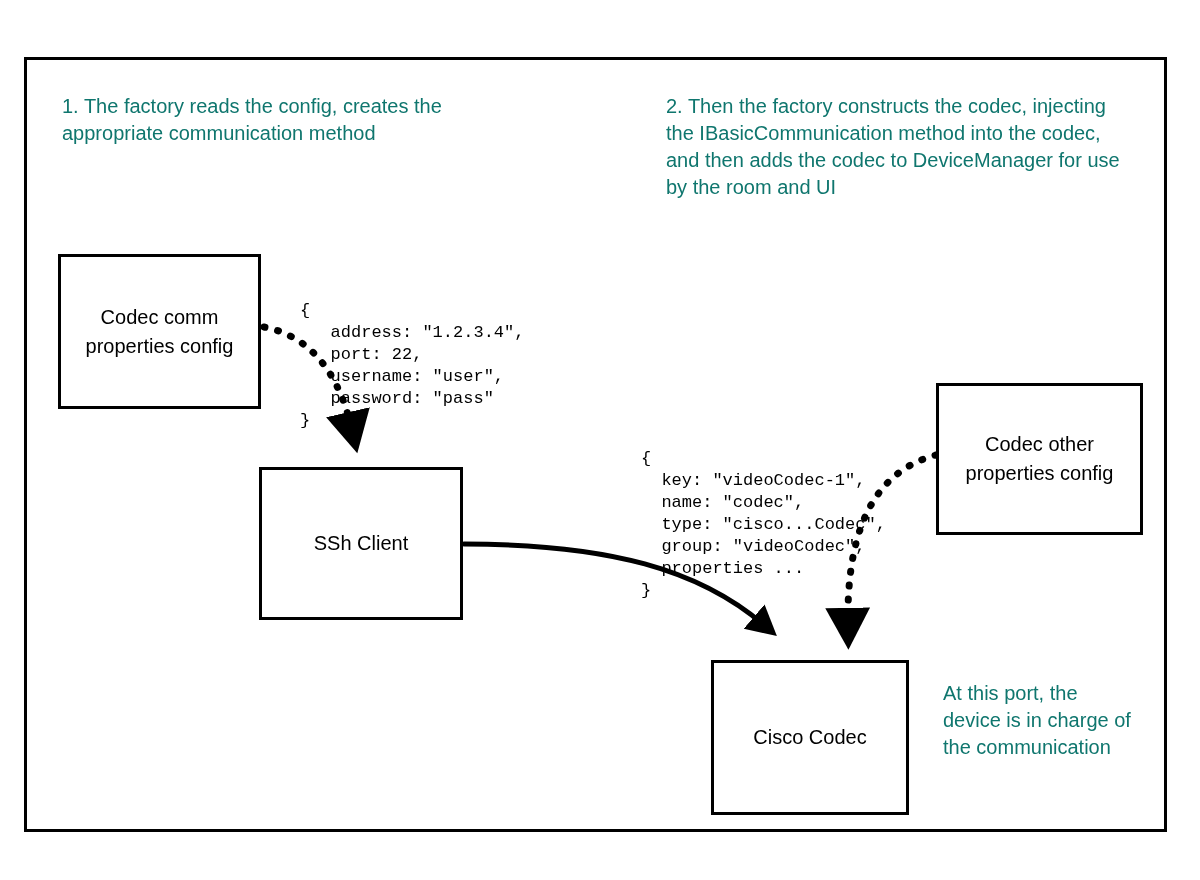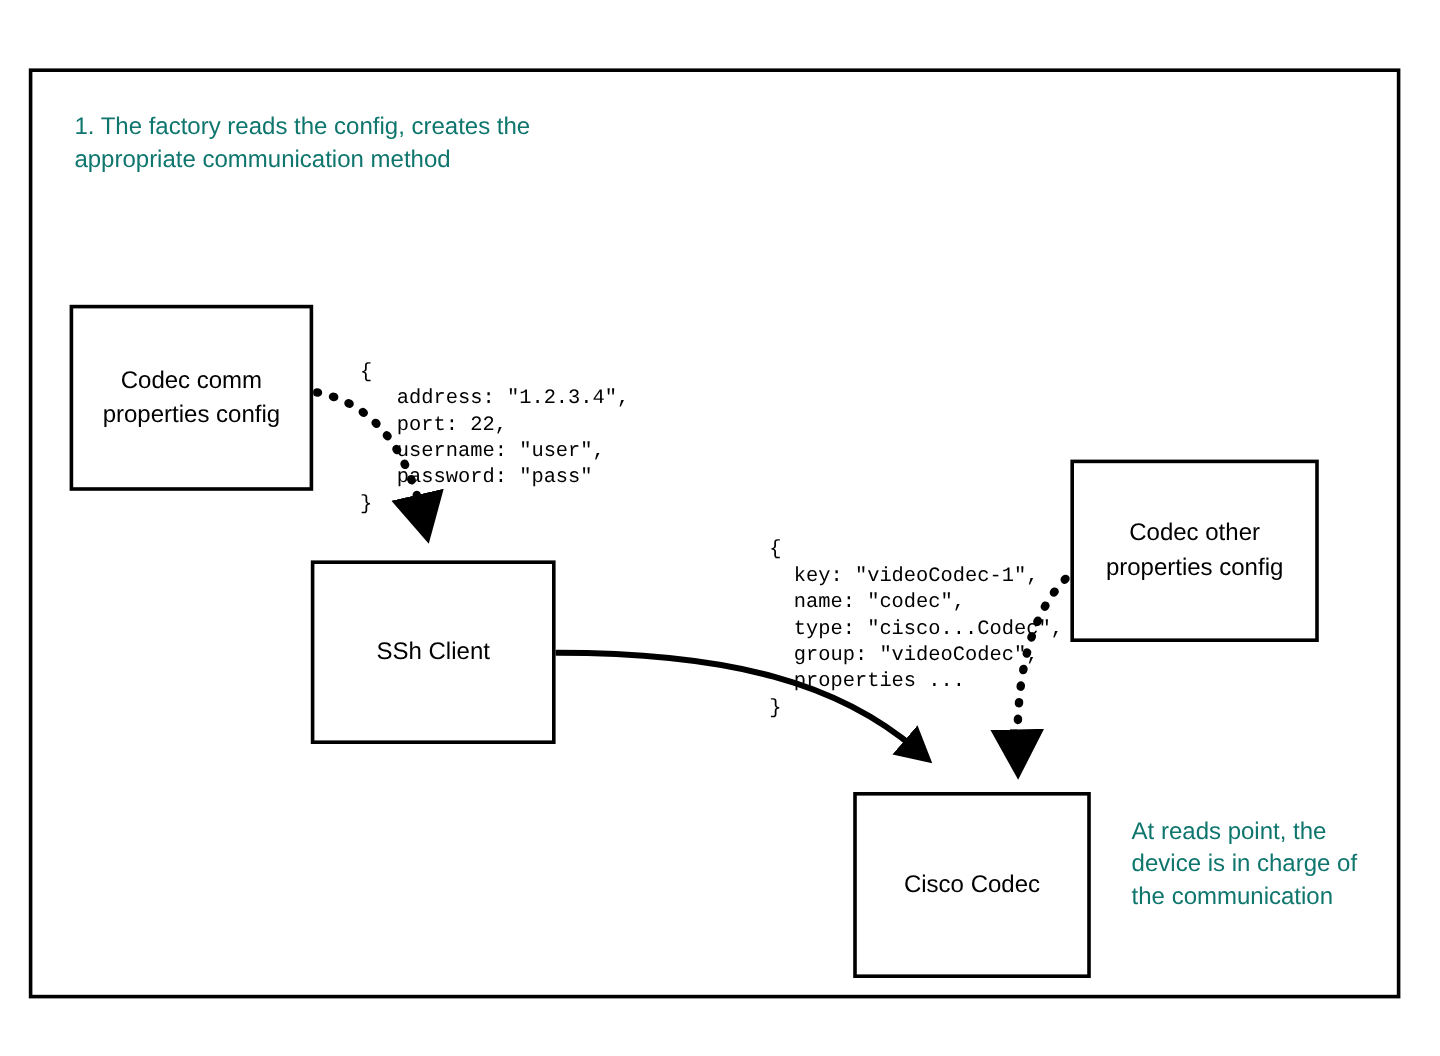--- a/index.html
+++ b/index.html
@@ -66,21 +66,21 @@
     font-size: 17px;
     line-height: 22px;
     color: #000000;
     white-space: pre;
     z-index: 4;
   }
 
   
   #node-comm-config   { left: 58px;  top: 254px; width: 203px; height: 155px; }
   #node-ssh-client    { left: 259px; top: 467px; width: 204px; height: 153px; }
-  #node-other-config  { left: 892px; top: 383px; width: 207px; height: 152px; }
+  #node-other-config  { left: 936px; top: 383px; width: 207px; height: 152px; }
   #node-cisco-codec   { left: 711px; top: 660px; width: 198px; height: 155px; }
 
   #note-step-1 { left: 62px;  top: 93px;  width: 470px; }
   #note-step-2 { left: 666px; top: 93px;  width: 460px; }
   #note-endpoint { left: 943px; top: 680px; width: 190px; }
 
   #code-comm  { left: 300px; top: 300px; }
   #code-props { left: 641px; top: 448px; }
 
   svg#arrows {
@@ -109,22 +109,23 @@
 
     <path d="M264,327 C300,334 336,360 352,430" fill="none" stroke="#000000" stroke-width="7" stroke-linecap="round" stroke-dasharray="1 13" marker-end="url(#arrowhead)"></path>
 
     <path d="M464,544 C610,544 700,570 764,625" fill="none" stroke="#000000" stroke-width="5" stroke-linecap="round" marker-end="url(#arrowhead)"></path>
 
     <path d="M936,455 C880,470 846,520 848,626" fill="none" stroke="#000000" stroke-width="7" stroke-linecap="round" stroke-dasharray="1 13" marker-end="url(#arrowhead)"></path>
   </svg>
 
   <div class="note" id="note-step-1">1. The factory reads the config, creates the appropriate communication method</div>
 
+  <div class="note" id="note-step-2">2. Then the factory constructs the codec, injecting the IBasicCommunication method into the codec, and then adds the codec to DeviceManager for use by the room and UI</div>
 
-  <div class="note" id="note-endpoint">At reads point, the device is in charge of the communication</div>
+  <div class="note" id="note-endpoint">At this port, the device is in charge of the communication</div>
 
   <div class="code" id="code-comm">{
    address: "1.2.3.4",
    port: 22,
    username: "user",
    password: "pass"
 }</div>
 
   <div class="code" id="code-props">{
   key: "videoCodec-1",

